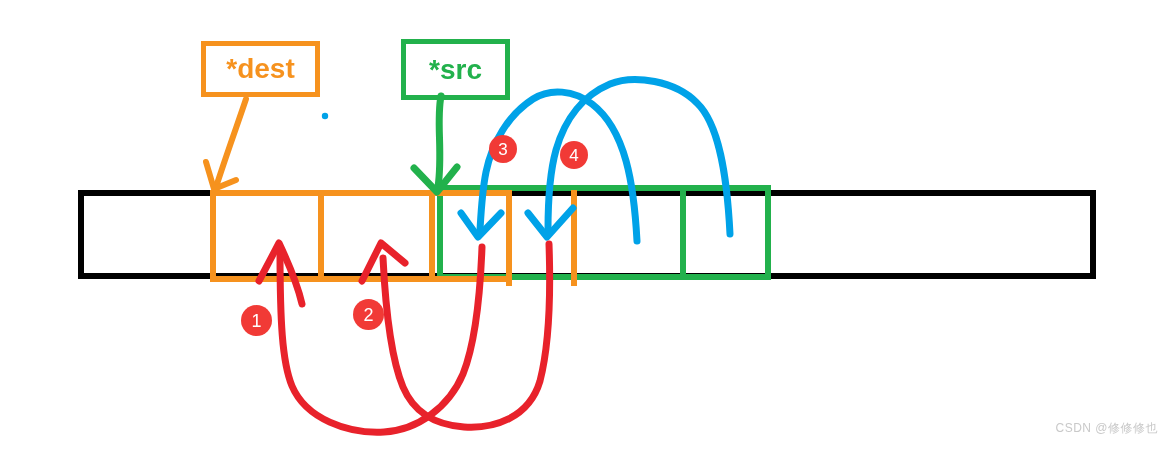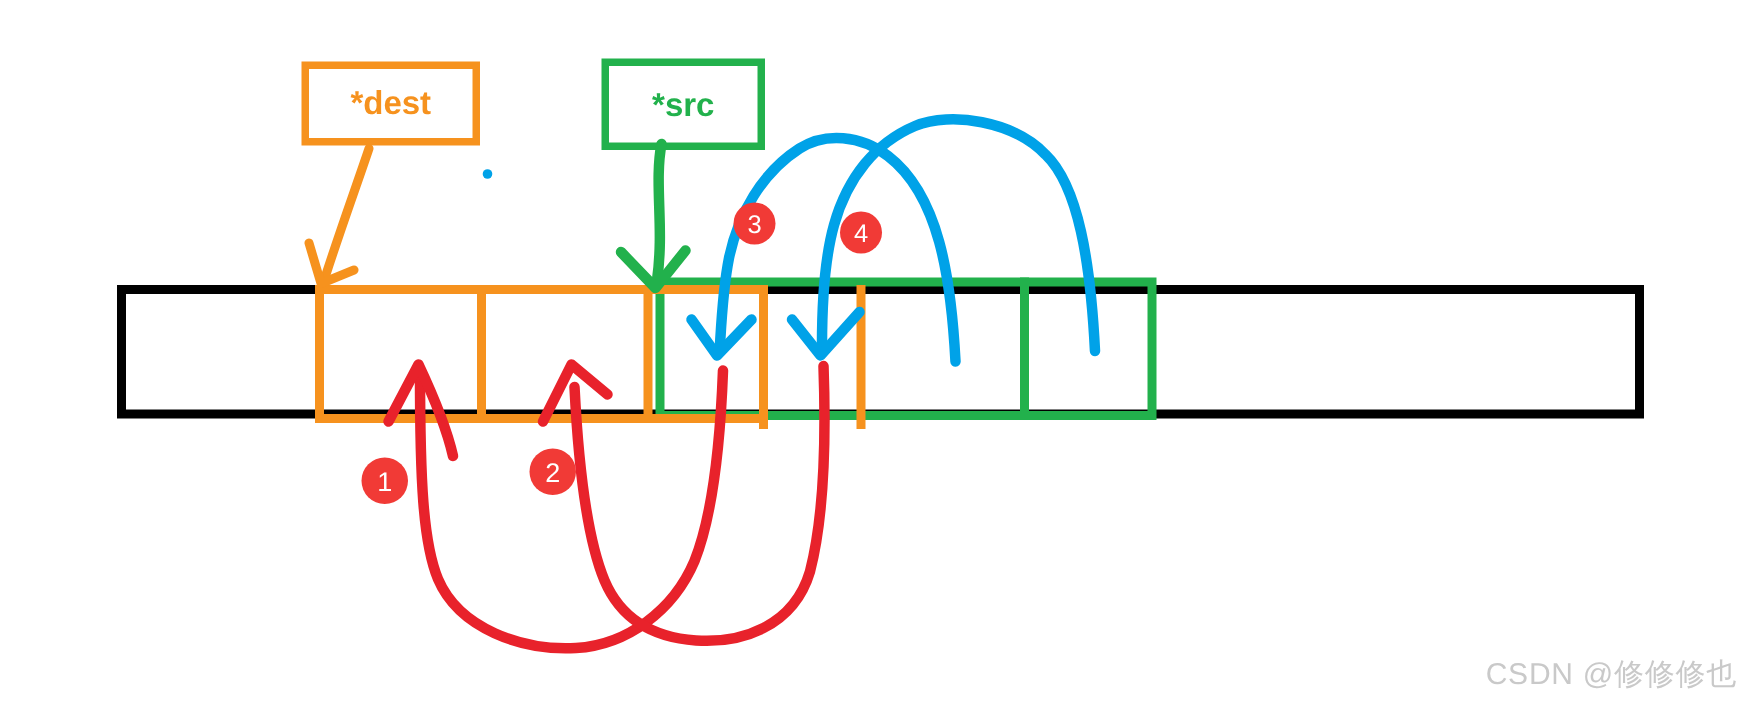--- a/index.html
+++ b/index.html
@@ -16,41 +16,41 @@
   .rect.greenr{left:437px;top:185px;width:334px;height:95px;border:6px solid var(--green);z-index:2;}
   .rect.oranger{left:210px;top:190px;width:302px;height:92px;border:6px solid var(--orange);z-index:3;}
   .vline{position:absolute;width:6px;}
   .vline.or{background:var(--orange);z-index:3;}
   .vline.gr{background:var(--green);z-index:2;}
 
   
   .ptr-box{position:absolute;box-sizing:border-box;display:flex;align-items:center;justify-content:center;z-index:4;background:#fff;}
   .ptr-box.dest{left:201px;top:41px;width:119px;height:56px;border:5px solid var(--orange);}
   .ptr-box.src{left:401px;top:39px;width:109px;height:61px;border:5px solid var(--green);}
-  .ptr-box .lbl{font-weight:bold;font-size:22px;letter-spacing:0px;line-height:1;}
+  .ptr-box .lbl{font-weight:bold;font-size:28px;letter-spacing:0px;line-height:1;}
   .ptr-box.dest .lbl{color:var(--orange);}
   .ptr-box.src .lbl{color:var(--green);}
 
   
   svg.arrows{position:absolute;left:0;top:0;z-index:5;pointer-events:none;}
   svg.arrows path{fill:none;stroke-linecap:round;stroke-linejoin:round;}
   .s-or{stroke:var(--orange);stroke-width:6px;}
   .s-gr{stroke:var(--green);stroke-width:7px;}
   .s-bl{stroke:var(--blue);stroke-width:7px;}
   .s-rd{stroke:var(--red);stroke-width:7px;}
   .f-bl{fill:var(--blue);}
 
   
   .badge{position:absolute;border-radius:50%;background:var(--badge);color:#fff;display:flex;align-items:center;justify-content:center;z-index:6;font-size:18px;line-height:1;}
   .badge.b1{left:241px;top:305px;width:31px;height:31px;}
   .badge.b2{left:353px;top:299px;width:31px;height:31px;}
   .badge.b3{left:489px;top:135px;width:28px;height:28px;font-size:17px;}
   .badge.b4{left:560px;top:141px;width:28px;height:28px;font-size:17px;}
 
-  .watermark{position:absolute;right:5px;top:436px;color:var(--wm);font-size:20px;letter-spacing:.5px;z-index:7;text-shadow:1px 1px 0 rgba(255,255,255,.9);}
+  .watermark{position:absolute;right:5px;top:420px;color:var(--wm);font-size:12px;letter-spacing:.5px;z-index:7;text-shadow:1px 1px 0 rgba(255,255,255,.9);}
 </style>
 </head>
 <body>
 
 <div class="stage">
 
   <div class="rect black"></div>
   <div class="rect greenr"></div>
   <div class="vline gr" style="left:680px;top:185px;height:95px;"></div>
   <div class="rect oranger"></div>

